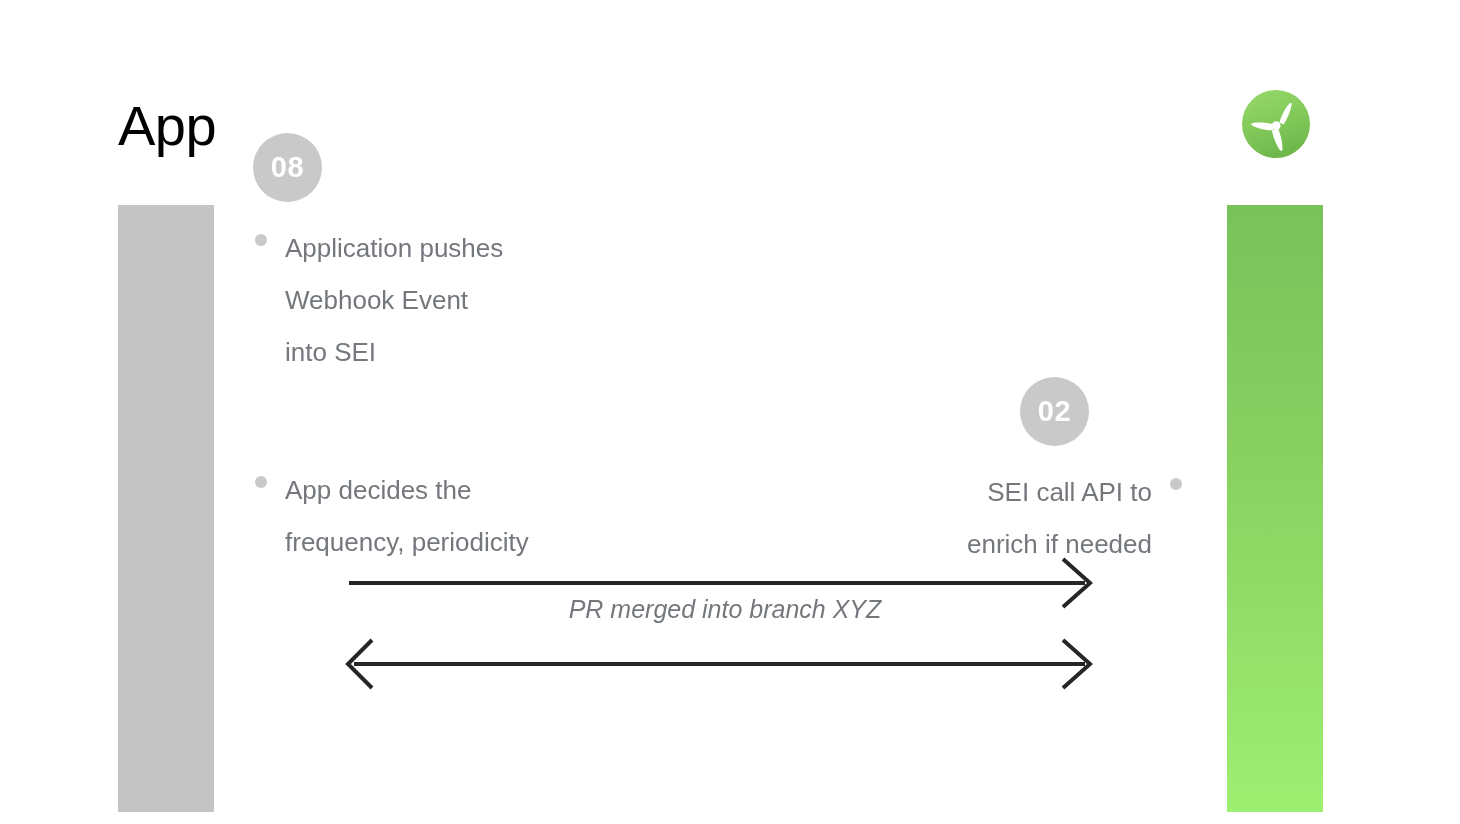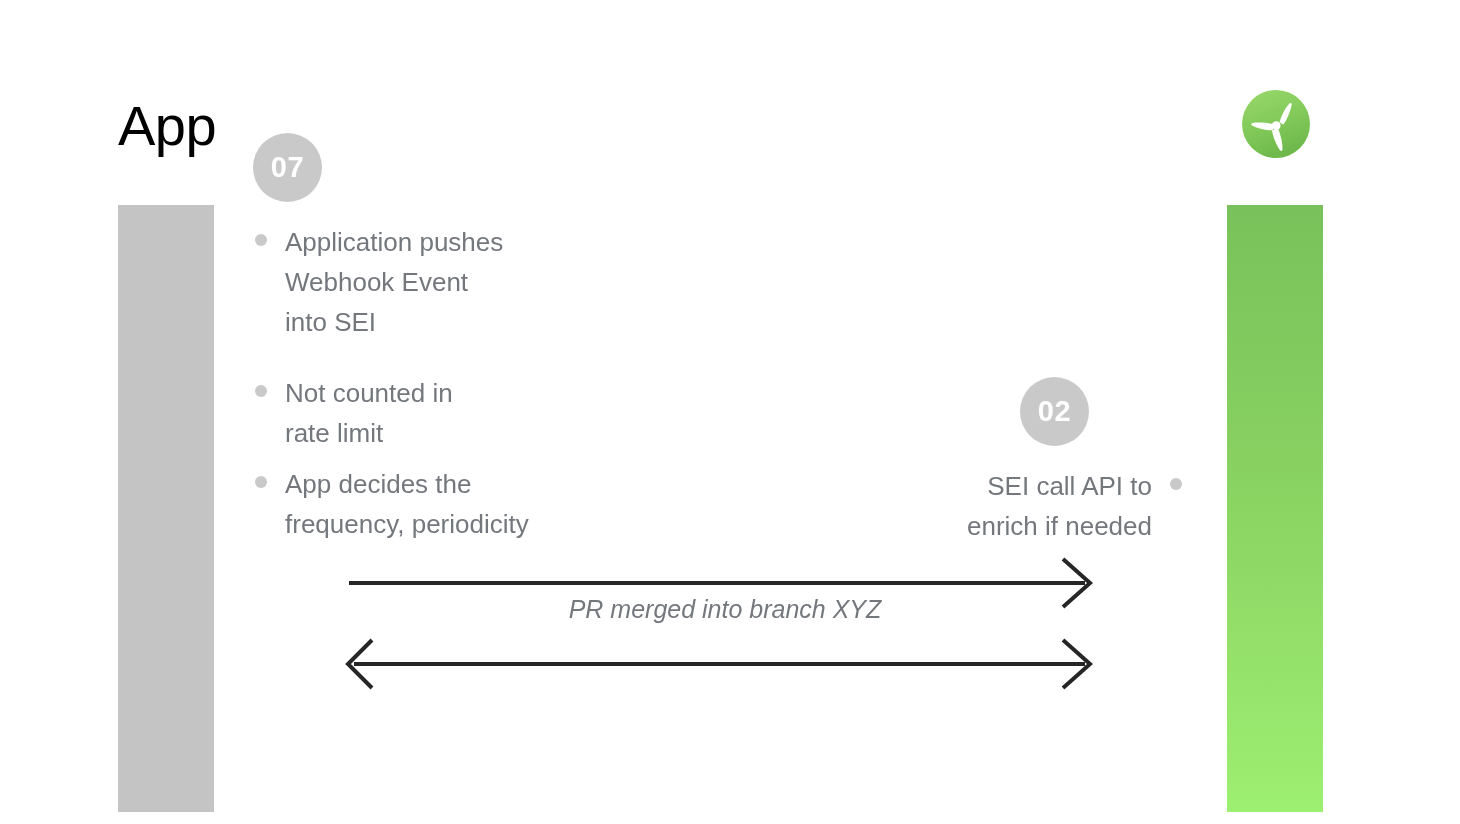--- a/index.html
+++ b/index.html
@@ -92,21 +92,21 @@
   .bullet .dot {
     flex: 0 0 auto;
     width: 12px;
     height: 12px;
     border-radius: 50%;
     background: #c9c9c9;
     margin-top: 12px;
   }
   .bullet .btext {
     font-size: 26px;
-    line-height: 40px;
+    line-height: 52px;
     color: #74787d;
     white-space: pre-line;
   }
 
   
   .left-col .bullet .btext { margin-left: 18px; }
 
   
   .right-col .bullet {
     justify-content: flex-end;
@@ -164,38 +164,33 @@
 
       <g fill="#ffffff">
         <path d="M38.5 33.5 C40.5 26 44.5 18.5 48.5 14.5 C49.6 13.4 51 14.2 50.7 15.7 C49.4 22 46.3 29.8 42.6 35.6 Z"></path>
         <path d="M32.8 35.2 C25.5 33.6 17.2 33.0 11.6 33.9 C10.1 34.1 9.8 35.7 11.1 36.4 C16.6 39.3 25.0 41.2 31.9 41.3 Z"></path>
         <path d="M37.1 39.6 C40.0 46.5 41.8 54.9 41.5 60.6 C41.4 62.1 39.9 62.6 39.0 61.3 C35.5 56.3 32.2 48.4 30.9 41.6 Z"></path>
         <circle cx="35.2" cy="36.6" r="4.4"></circle>
       </g>
     </svg>
   </div>
 
-  <div class="step-badge one">07</div>
+  <div class="step-badge one">08</div>
 
   <div class="step-badge two">02</div>
 
   <div class="bullet-group left-col" style="top:222px; height:330px; width:420px;">
 
     <div class="bullet b1">
       <span class="dot"></span>
       <span class="btext">Application pushes
 Webhook Event
 into SEI</span>
     </div>
 
-    <div class="bullet b2">
-      <span class="dot"></span>
-      <span class="btext">Not counted in
-rate limit</span>
-    </div>
 
     <div class="bullet b3">
       <span class="dot"></span>
       <span class="btext">App decides the
 frequency, periodicity</span>
     </div>
   </div>
 
   <div class="bullet-group right-col" style="top:466px; height:90px;">
     <div class="bullet">

